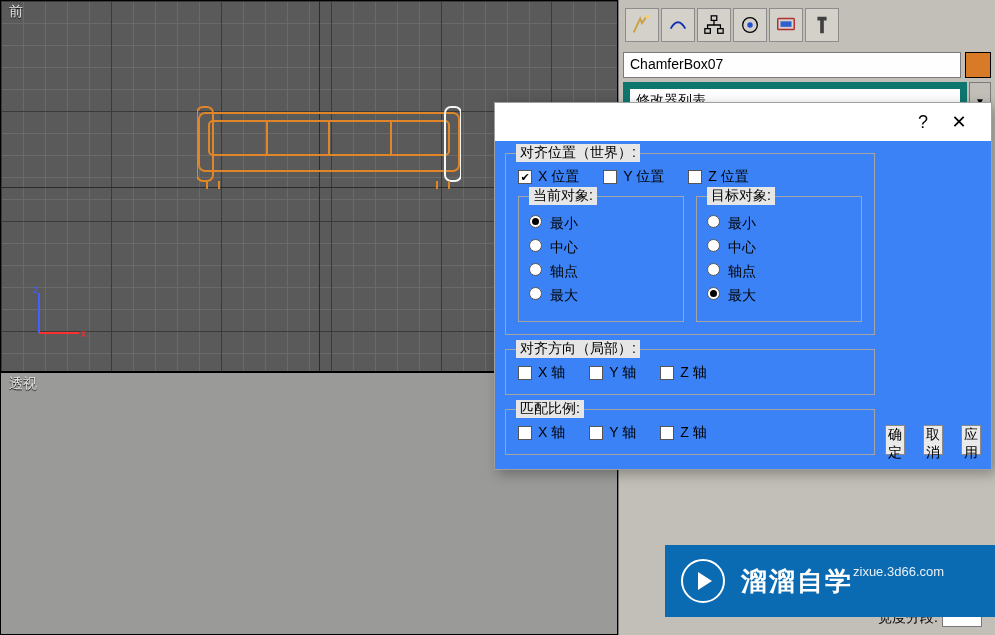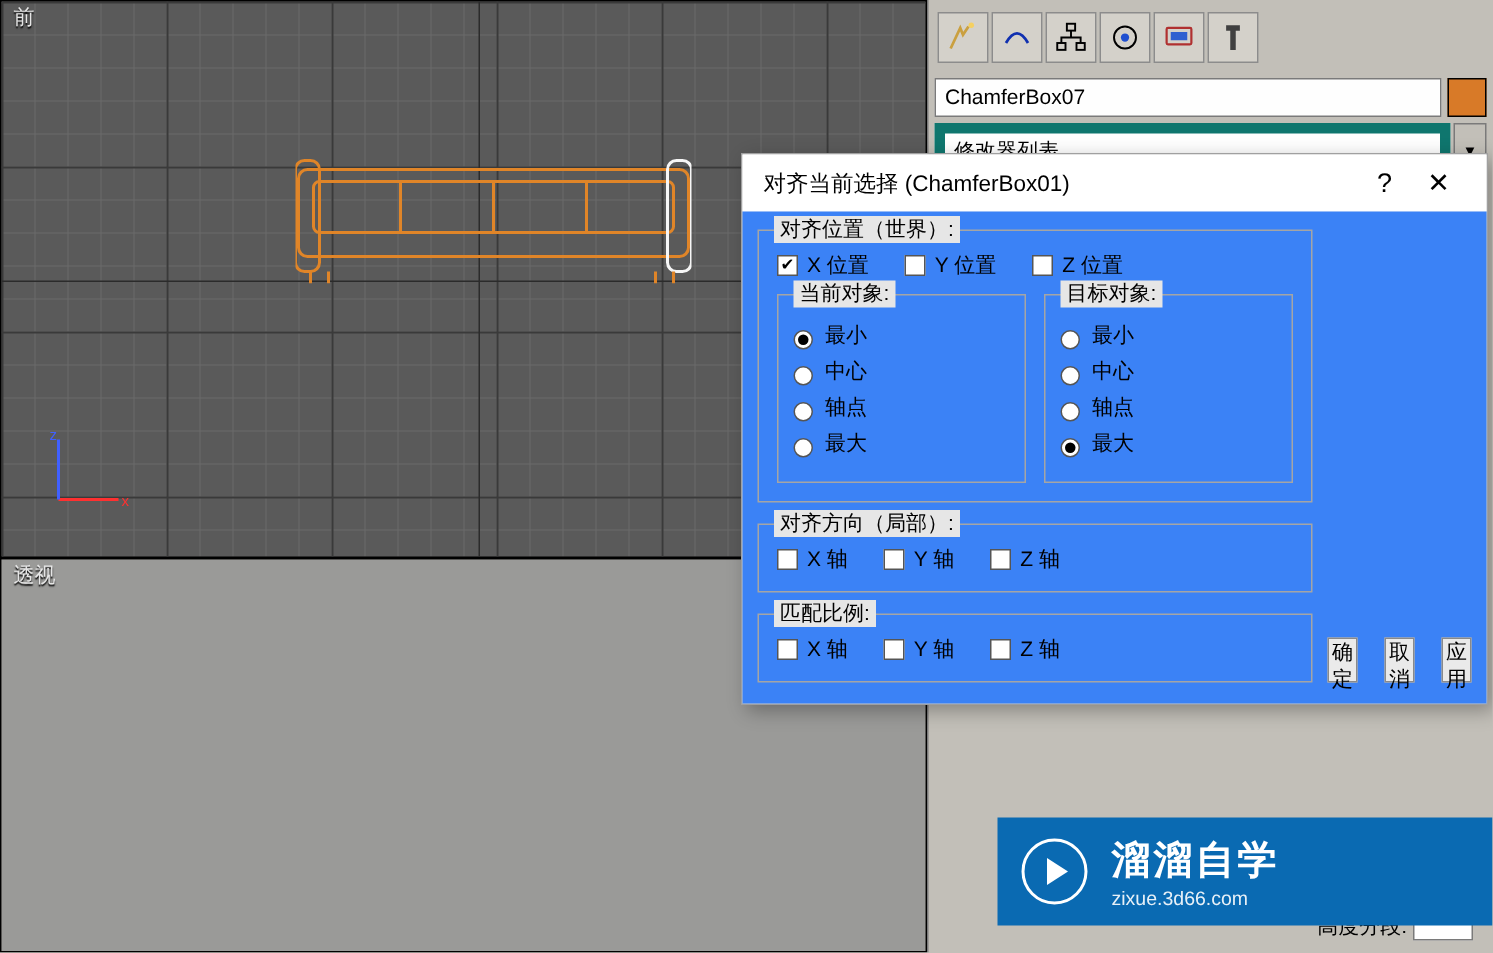--- a/index.html
+++ b/index.html
@@ -58,28 +58,28 @@
 .gbox{border:1px solid #a5a5a5;padding:14px 12px 12px;margin-bottom:14px;position:relative;}
 .gbox .legend{position:absolute;top:-10px;left:10px;background:#e6e6e6;padding:0 4px;font-size:14px;}
 .axis-row{display:flex;gap:24px;margin-bottom:10px;text-align:center;}
 .chk{display:flex;align-items:center;gap:6px;font-size:14px;}
 .chk .box{width:14px;height:14px;border:1px solid #555;background:#fff;display:inline-flex;align-items:center;justify-content:center;font-size:11px;line-height:1;}
 .chk .box.checked::after{content:"✔";color:#000;}
 
 .inner-two{display:flex;gap:12px;}
 .inner-g{flex:1;border:1px solid #a5a5a5;padding:12px 10px 10px;position:relative;}
 .inner-g .legend{position:absolute;top:-10px;left:10px;background:#e6e6e6;padding:0 4px;font-size:14px;}
-.radio{display:flex;align-items:flex-end;gap:8px;font-size:14px;margin:6px 0;}
+.radio{display:flex;align-items:flex-start;gap:8px;font-size:14px;margin:6px 0;}
 .rdot{width:13px;height:13px;border:1px solid #555;border-radius:50%;background:#fff;display:inline-flex;align-items:center;justify-content:center;}
 .rdot.sel::after{content:"";width:7px;height:7px;border-radius:50%;background:#000;}
 
 .watermark{position:absolute;right:0;bottom:18px;width:330px;height:72px;background:#0a6ab2;color:#fff;display:flex;align-items:center;padding:0 16px;gap:16px;}
 .wm-logo{width:44px;height:44px;border:2px solid #fff;border-radius:50%;display:flex;align-items:center;justify-content:center;}
 .wm-logo::after{content:"";border-left:14px solid #fff;border-top:9px solid transparent;border-bottom:9px solid transparent;margin-left:4px;}
-.wm-text{display:flex;flex-direction:column;}
+.wm-text{display:flex;flex-direction:row;}
 .wm-text .big{font-size:26px;font-weight:600;letter-spacing:2px;}
 .wm-text .small{font-size:13px;opacity:.9;}
 
 .hline{position:absolute;left:0;right:0;height:1px;background:#2b2b2b;}
 .vline{position:absolute;top:0;bottom:0;width:1px;background:#2b2b2b;}
 </style>
 </head>
 <body>
 
 <div class="viewport-area">
@@ -166,29 +166,24 @@
 
 <div class="params">
   <div class="prow">
       <label>长度分段:</label>
       <div class="pinput"></div>
     </div>
   <div class="prow">
       <label>宽度分段:</label>
       <div class="pinput"></div>
     </div>
-  <div class="prow">
-      <label>高度分段:</label>
-      <div class="pinput"></div>
-    </div>
 </div>
 
 <div class="dialog">
   <div class="dlg-title">
-    <span>对齐当前选择 (ChamferBox01)</span>
     <span class="spacer"></span>
     <span class="tbtn">?</span>
     <span class="tbtn">✕</span>
   </div>
   <div class="dlg-body">
     <div class="dlg-left">
 
       <div class="gbox">
         <span class="legend">对齐位置（世界）:</span>
         <div class="axis-row">

